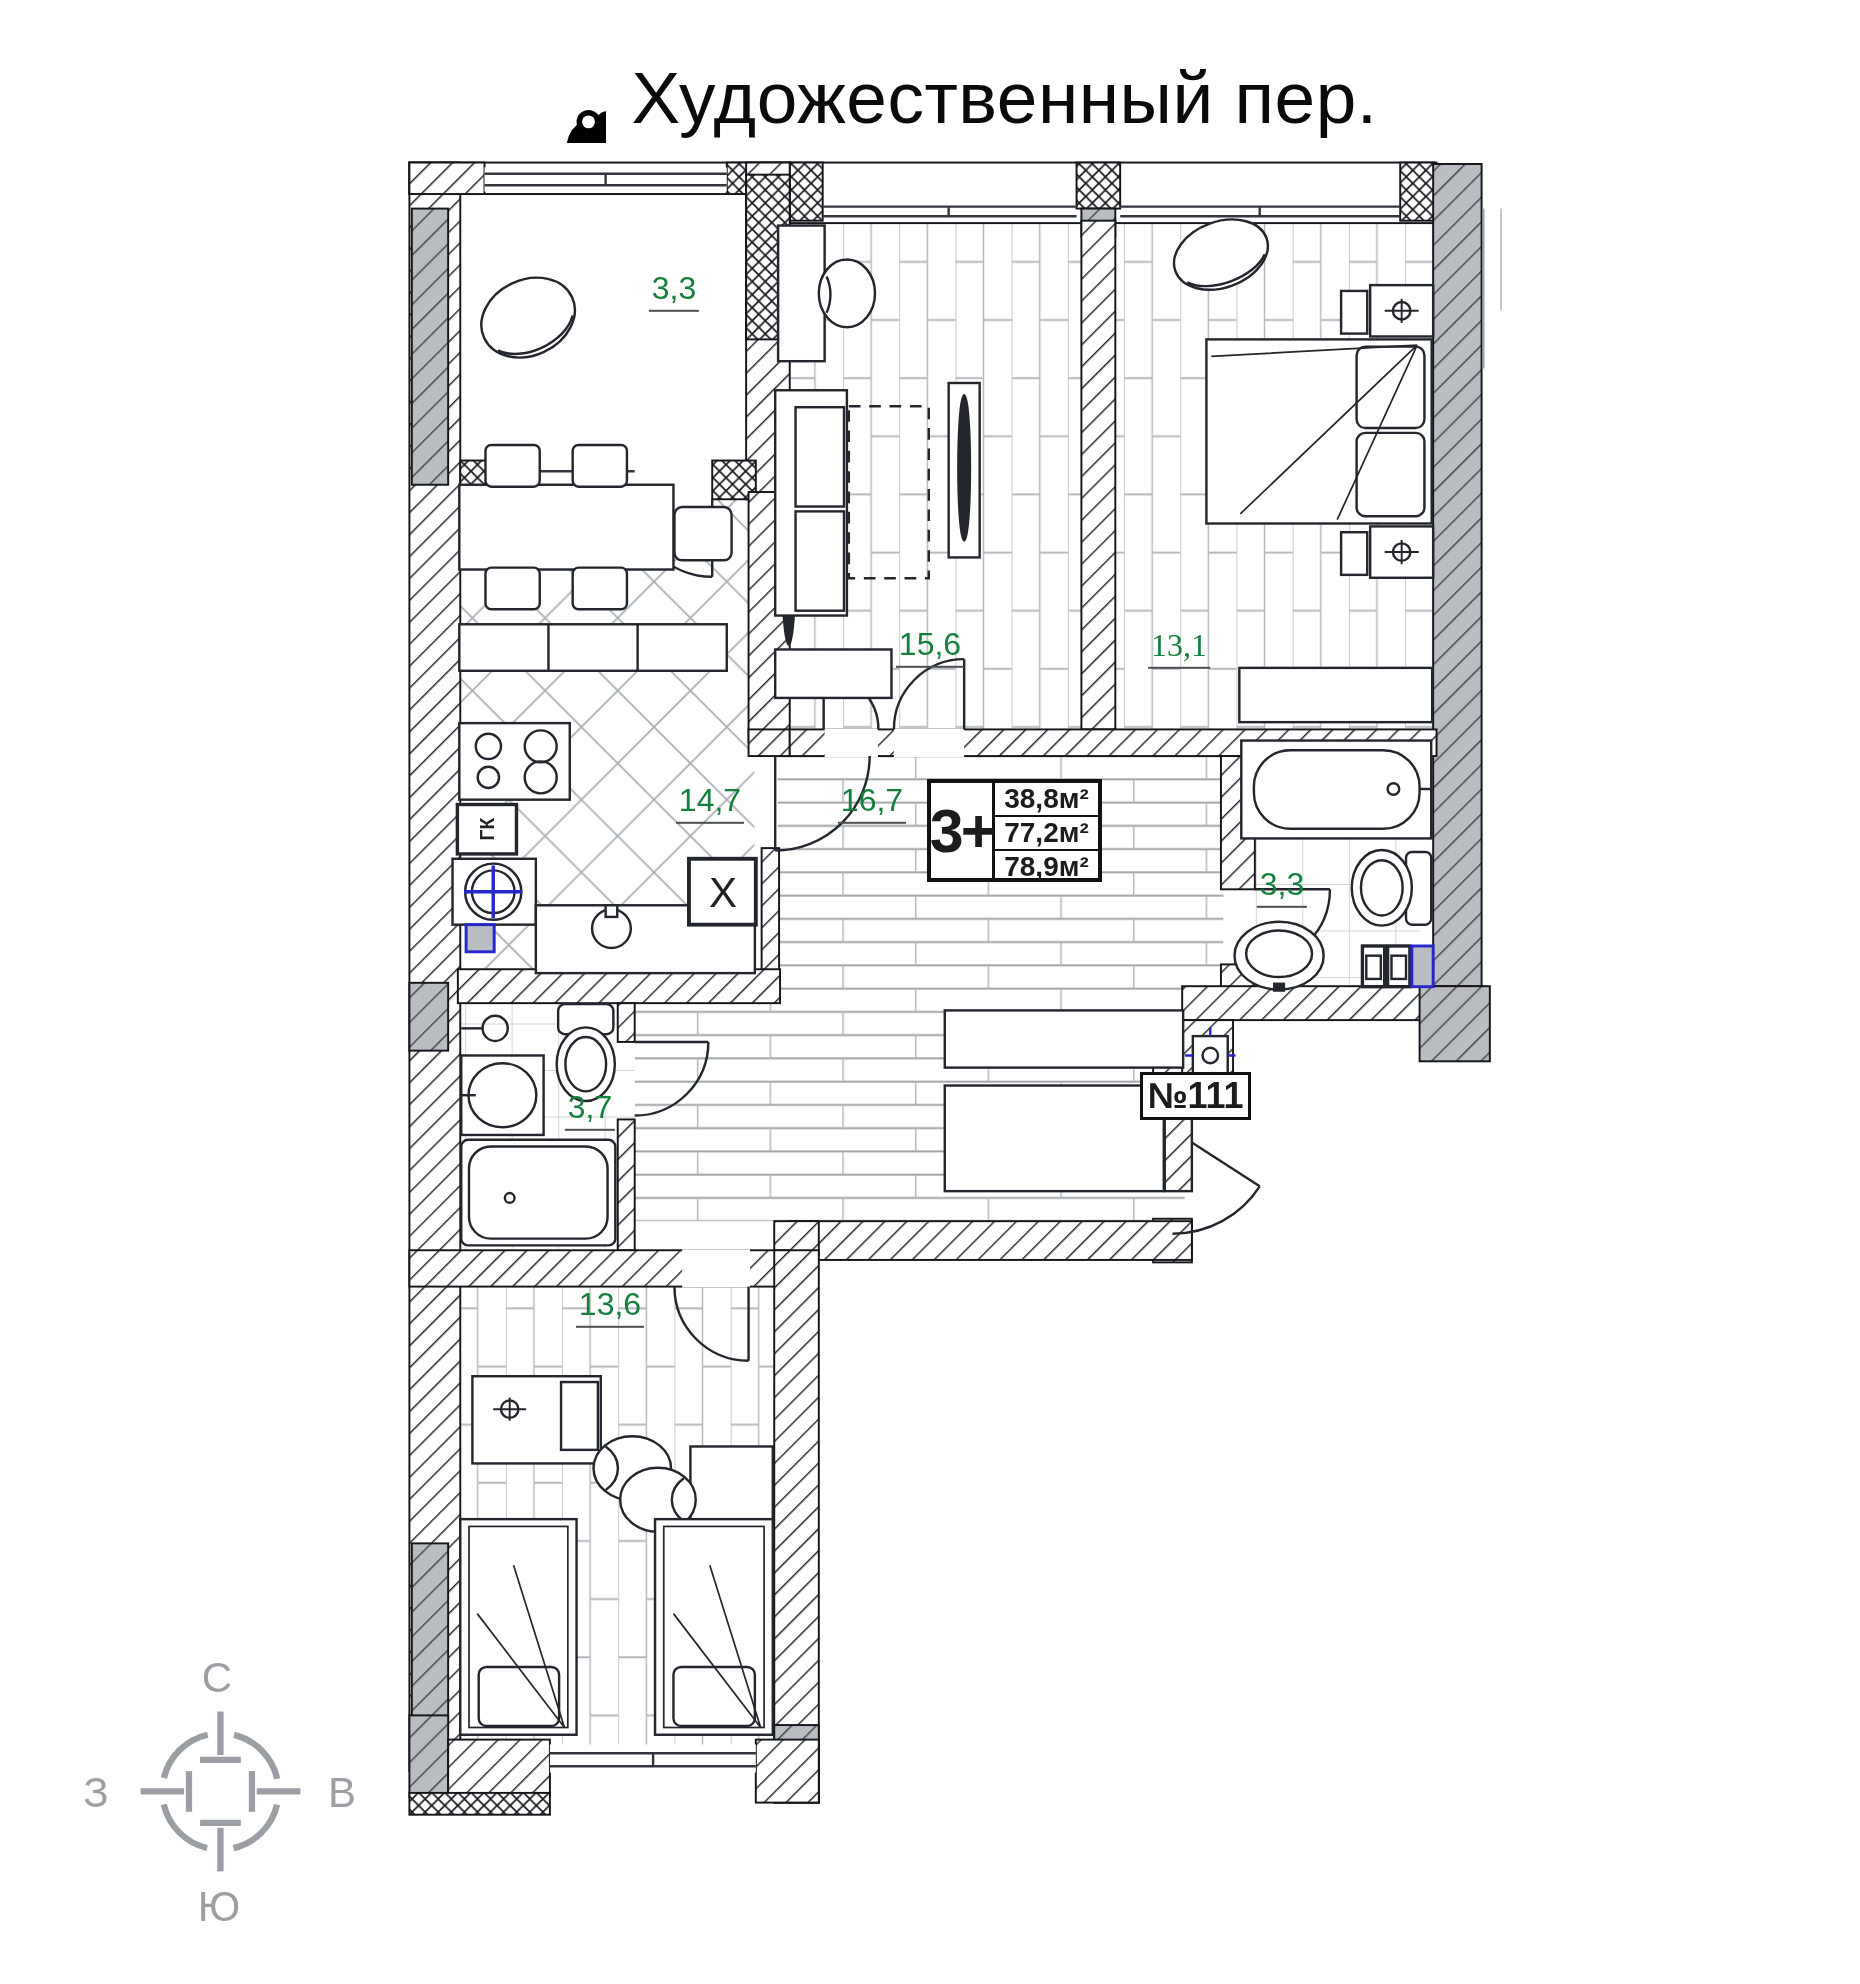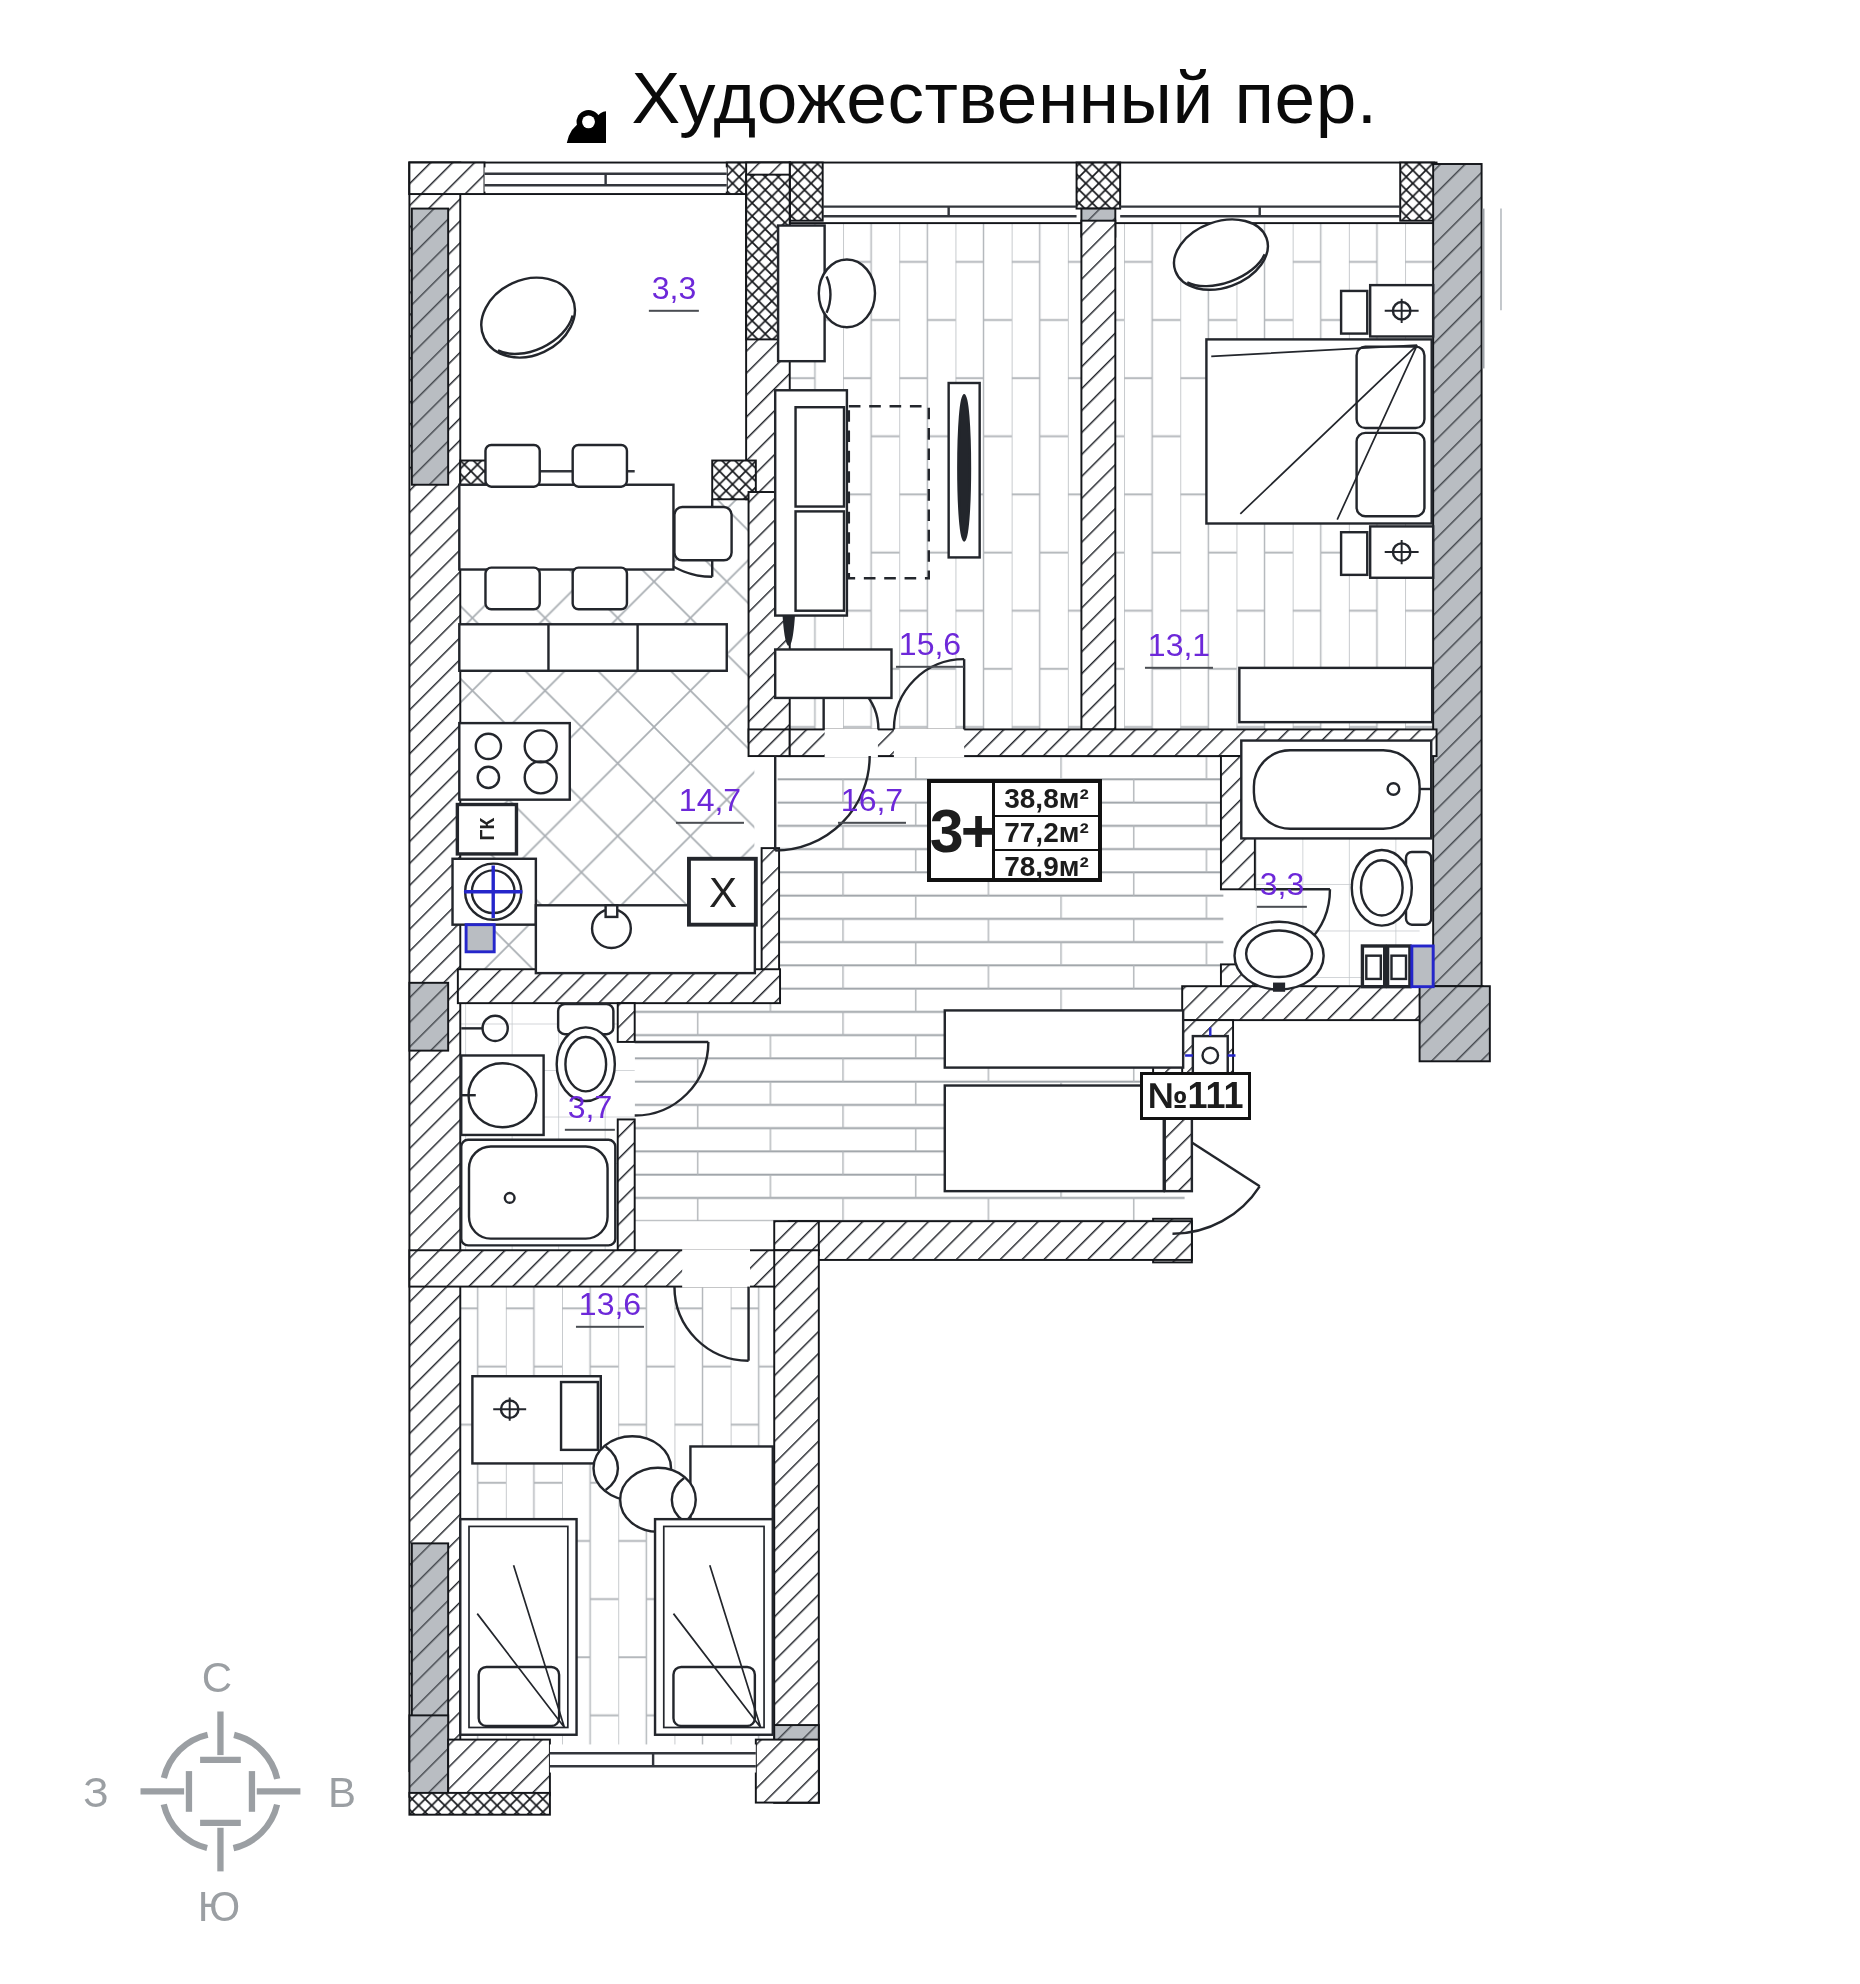--- a/index.html
+++ b/index.html
@@ -2,21 +2,21 @@
 <html style="font-size:7.8px"><head>
 <meta charset="utf-8">
 <style>
   html,body{margin:0;padding:0;background:#fff;}
   #stage{position:relative;width:1860px;height:1985px;background:#ffffff;overflow:hidden;
          font-family:"Liberation Sans", sans-serif;color:#1c1c1c;}
   #plan-svg{position:absolute;left:0;top:0;}
   .hdr{position:absolute;left:0;right:0;display:flex;justify-content:center;align-items:center;gap:25px;padding-left:32px;}
   .hdr .t{font-size:73px;letter-spacing:0.5px;color:#0a0a0a;}
   .binoc{width:92px;height:92px;flex:0 0 auto;}
-  .lbl{position:absolute;transform:translate(-50%,-50%);font-size:32px;color:#6d28d9;white-space:nowrap;}
+  .lbl{position:absolute;transform:translate(-50%,-50%);font-size:32px;color:#15803d;white-space:nowrap;}
   .area{border-bottom:2.4px solid #4a4d52;padding:0 2.9px 3.4px;}
   .infobox{position:absolute;left:927px;top:779px;width:175px;height:103px;background:#fff;
            border:4.4px solid #111;display:flex;box-sizing:border-box;}
   .infobox .type{width:61px;display:flex;align-items:center;justify-content:center;
                  font-size:61px;font-weight:bold;border-right:3.4px solid #111;letter-spacing:-2.9px;}
   .infobox .rows{flex:1;display:flex;flex-direction:column;}
   .infobox .rows div{flex:1;display:flex;align-items:center;justify-content:center;
                      font-size:28px;font-weight:bold;border-bottom:2.4px solid #111;}
   .infobox .rows div:last-child{border-bottom:none;}
   .unit{position:absolute;left:1140px;top:1072px;width:111px;height:48px;background:#fff;
@@ -414,21 +414,21 @@
   <svg class="binoc" viewBox="-100 -100 200 200">
         <use href="#binoculars"></use>
       </svg>
   <span class="t">Художественный пер.</span>
 </div>
 
 
 <div class="lbl area" style="left:674px;top:291px;">3,3</div>
 <div class="lbl area" style="left:710px;top:803px;">14,7</div>
 <div class="lbl area" style="left:930px;top:647px;">15,6</div>
-<div class="lbl area" style="left:1179px;top:648px;">13,1</div>
+<div class="lbl area" style="left:1179px;top:648px;font-family:Liberation Serif, serif;">13,1</div>
 <div class="lbl area" style="left:872px;top:803px;">16,7</div>
 <div class="lbl area" style="left:1282px;top:887px;">3,3</div>
 <div class="lbl area" style="left:558px;top:1110px;margin-left:32px;">3,7</div>
 <div class="lbl area" style="left:584px;top:1307px;margin-left:26px;">13,6</div>
 
 <div class="infobox">
   <div class="type">3+</div>
   <div class="rows">
     <div>38,8м²</div>
     <div>77,2м²</div>

